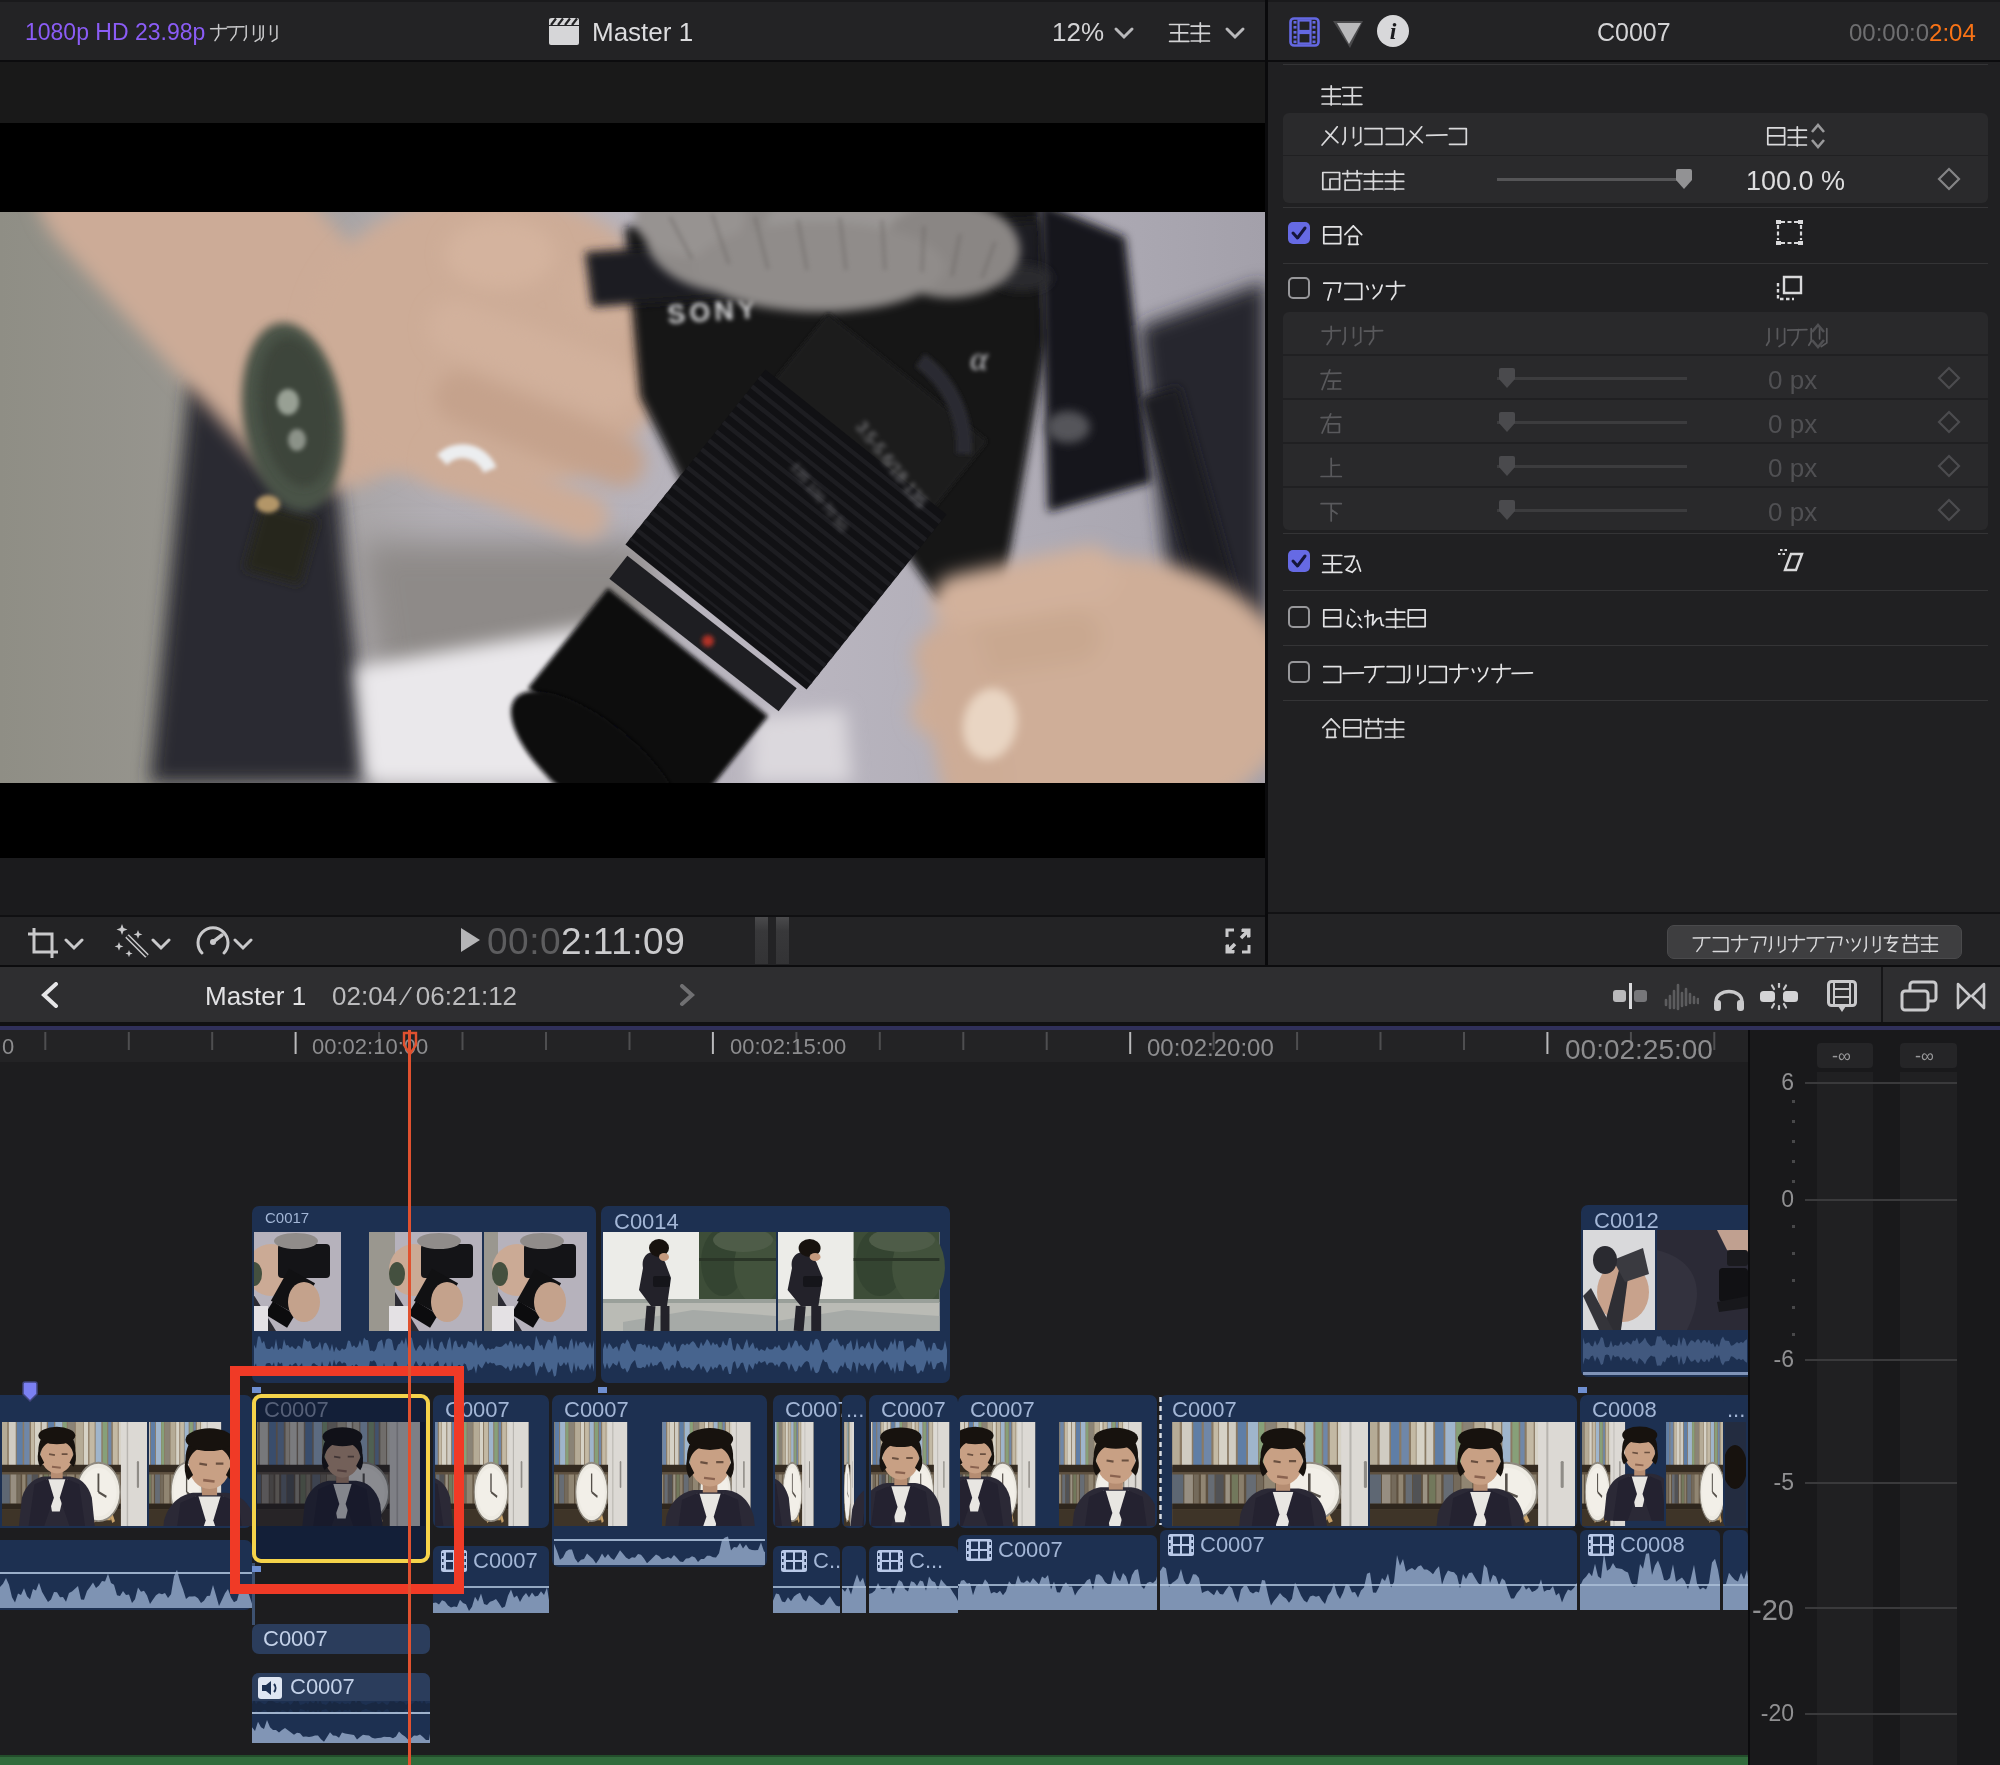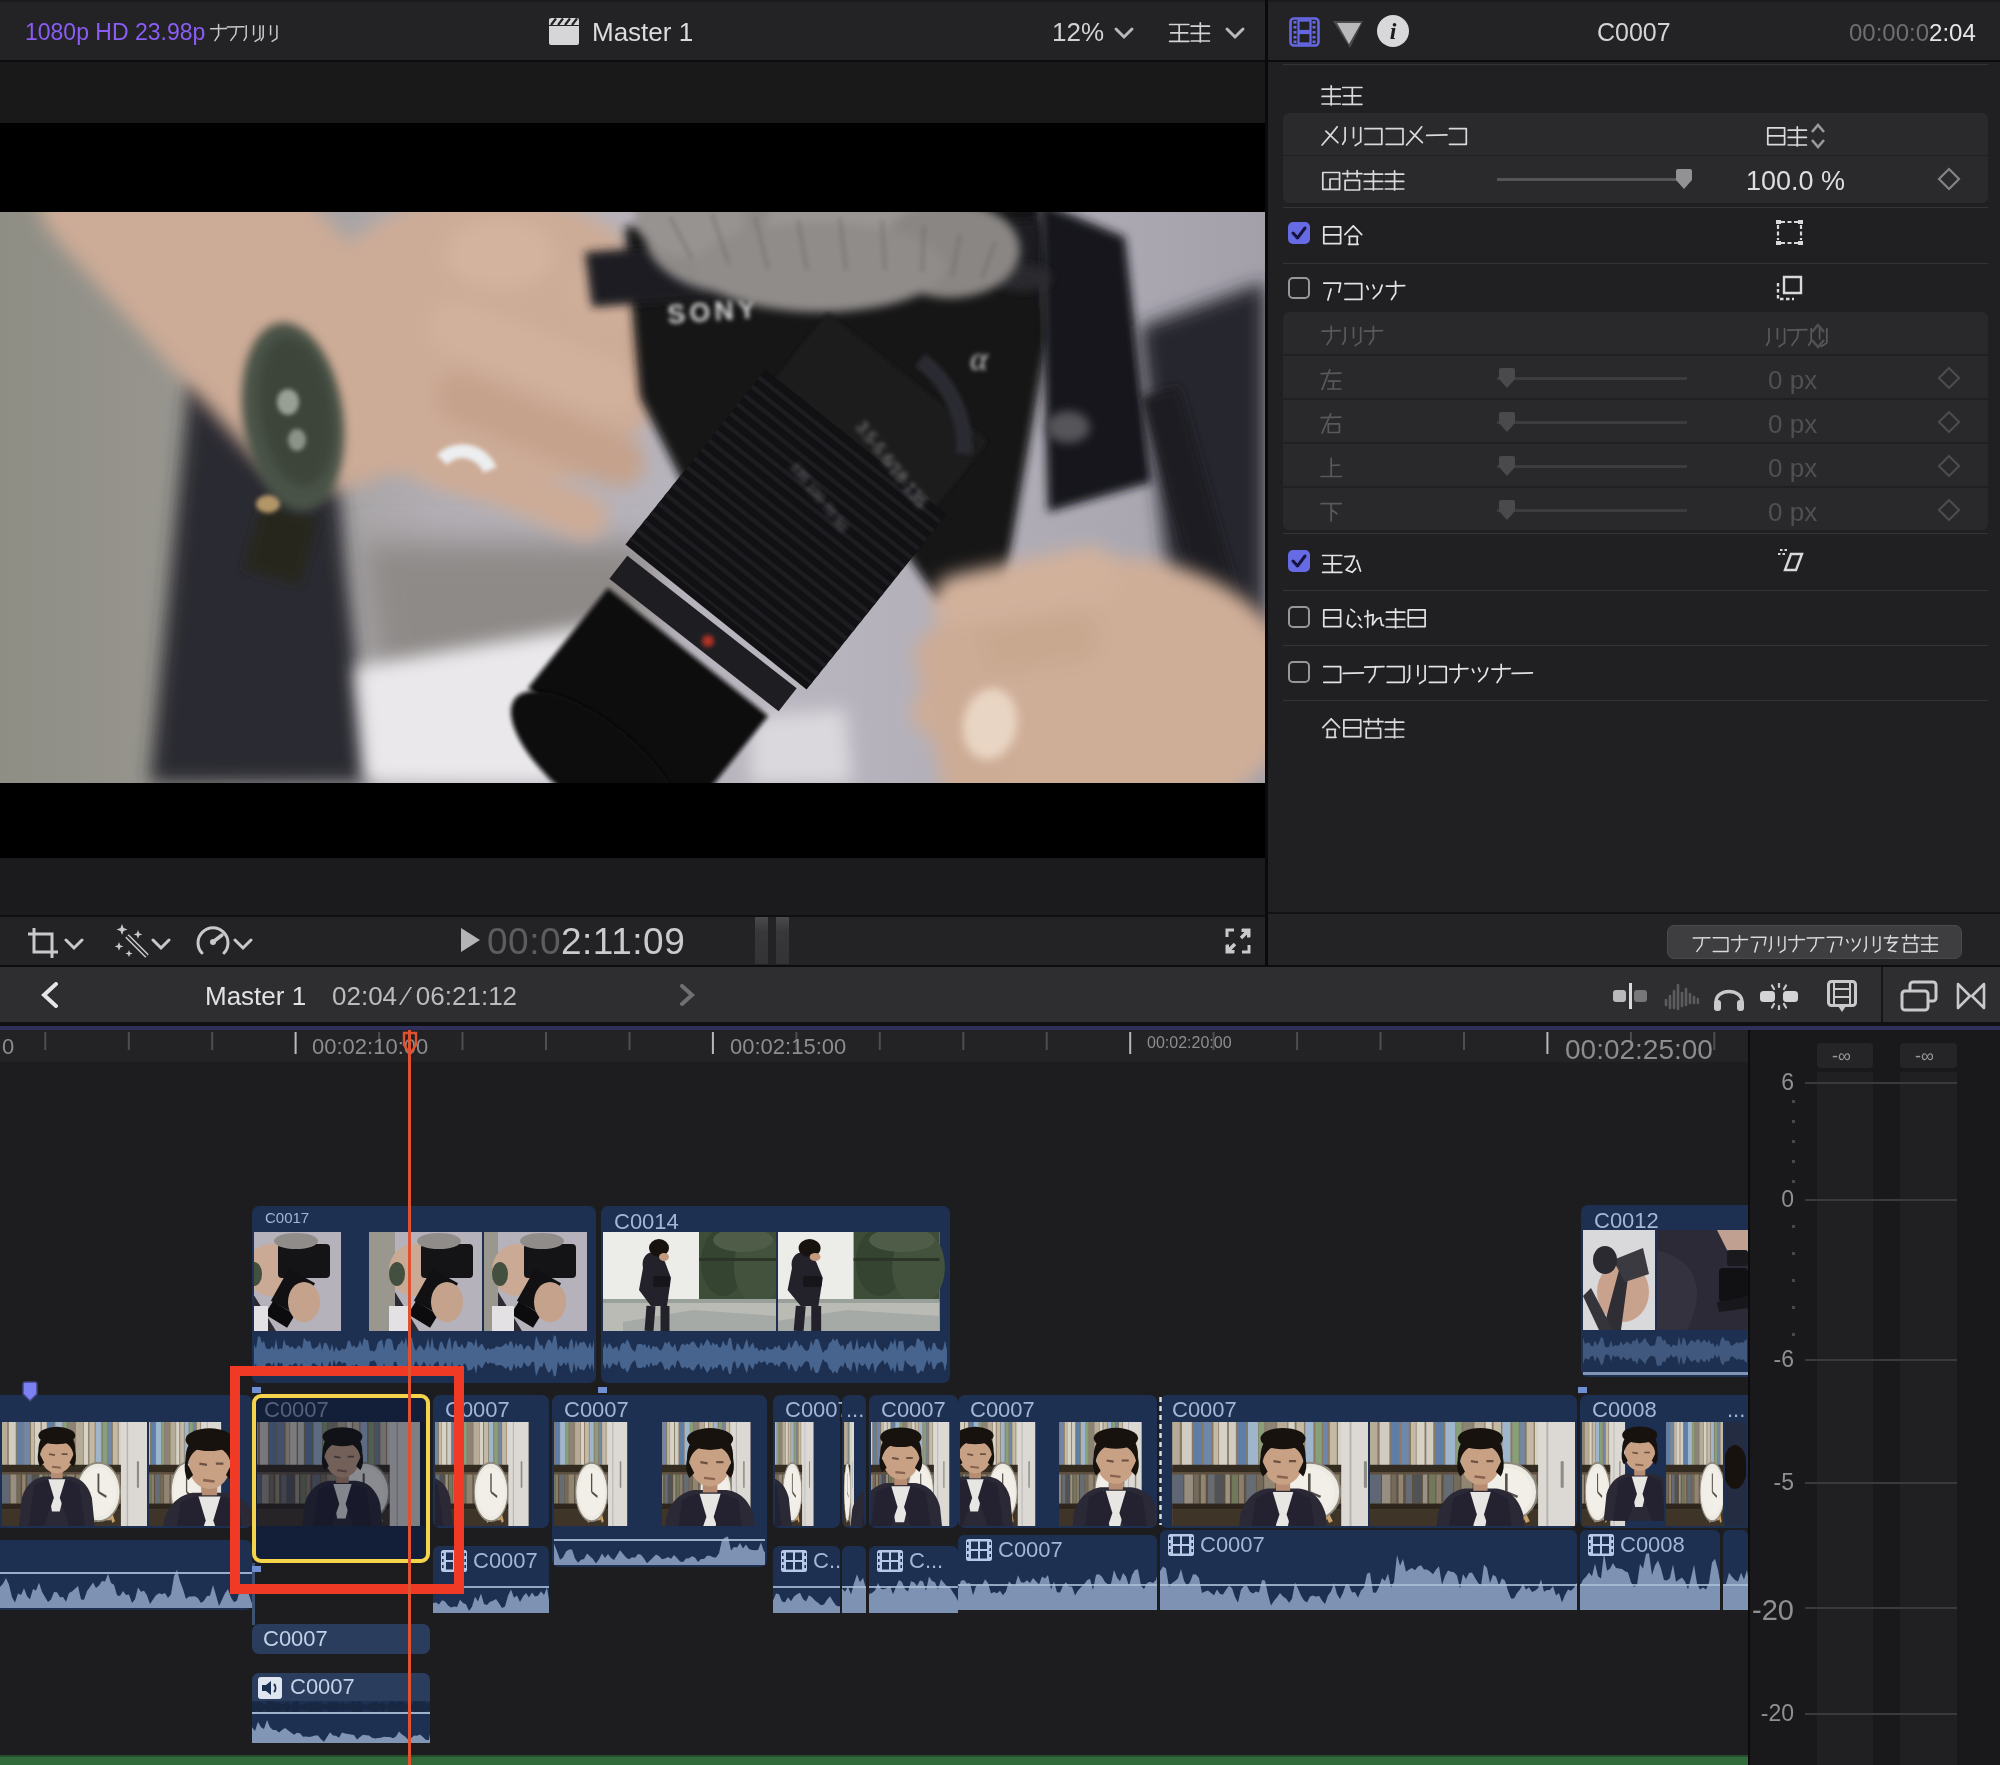--- a/index.html
+++ b/index.html
@@ -151,21 +151,21 @@
 </svg>
     <svg class="abs" style="left:1330px;top:18px" width="36" height="33" viewBox="0 0 36 33">
 <path d="M3,3 L33,3 L20,30 Z" fill="#4a4a4c"></path>
       <path d="M7,5 L31,5 L19,26 Z" fill="#b9b9bb"></path>
 </svg>
     <svg class="abs" style="left:1376px;top:14px" width="34" height="34" viewBox="0 0 34 34">
 <circle cx="17" cy="17" r="16" fill="#d8d8da"></circle>
 <text x="17" y="25" font-size="24" font-style="italic" font-weight="bold" font-family="Liberation Serif,serif" fill="#1c1c1e" text-anchor="middle">i</text>
 </svg>
     <div class="txt" style="left:1597px;top:18px;font-size:25px;color:#d4d4d6">C0007</div>
-    <div class="txt" style="left:1849px;top:19px;font-size:24px;color:#6e6e70">00:00:0<span style="color:#e5e5e5">2:04</span></div>
+    <div class="txt" style="left:1849px;top:19px;font-size:24px;color:#6e6e70">00:00:0<span style="color:#f97316">2:04</span></div>
     <div class="abs" style="left:0;top:62px;width:1265px;height:853px;background:#000"></div>
     <div class="abs" style="left:0;top:62px;width:1265px;height:61px;background:#191919"></div>
     <div class="abs" style="left:0;top:858px;width:1265px;height:57px;background:#1b1b1d"></div>
     <svg class="abs" style="left:0;top:212px" width="1265" height="571" viewBox="0 0 1265 571">
 <defs>
 <linearGradient id="pbg" x1="0" y1="0" x2="1" y2="0">
  <stop offset="0" stop-color="#8f8e85"></stop>
           <stop offset="0.16" stop-color="#989690"></stop>
  <stop offset="0.35" stop-color="#b2aeb4"></stop>
           <stop offset="0.62" stop-color="#bab6c0"></stop>
@@ -511,21 +511,21 @@
       <line x1="1213.6" y1="2" x2="1213.6" y2="20" stroke="#4e4e50" stroke-width="2"></line>
       <line x1="1297.1" y1="2" x2="1297.1" y2="20" stroke="#4e4e50" stroke-width="2"></line>
       <line x1="1380.5" y1="2" x2="1380.5" y2="20" stroke="#4e4e50" stroke-width="2"></line>
       <line x1="1464.0" y1="2" x2="1464.0" y2="20" stroke="#4e4e50" stroke-width="2"></line>
       <line x1="1547.4" y1="2" x2="1547.4" y2="24" stroke="#b9b9bb" stroke-width="2"></line>
       <line x1="1630.9" y1="2" x2="1630.9" y2="20" stroke="#4e4e50" stroke-width="2"></line>
       <line x1="1714.3" y1="2" x2="1714.3" y2="20" stroke="#4e4e50" stroke-width="2"></line>
     </svg>
     <div class="txt" style="left:312px;top:1034px;font-size:22px;color:#8d8d8f">00:02:10:00</div>
     <div class="txt" style="left:730px;top:1034px;font-size:22px;color:#8d8d8f">00:02:15:00</div>
-    <div class="txt" style="left:1147px;top:1034px;font-size:16px;color:#8d8d8f">00:02:20:00</div>
+    <div class="txt" style="left:1147px;top:1034px;font-size:24px;color:#8d8d8f">00:02:20:00</div>
     <div class="txt" style="left:1565px;top:1034px;font-size:28px;color:#8d8d8f">00:02:25:00</div>
     <div class="txt" style="left:2px;top:1034px;font-size:22px;color:#8d8d8f">0</div>
     <div class="abs" style="left:252px;top:1206px;width:344px;height:177px;background:#1d3051;border-radius:7px"></div>
     <div class="txt" style="left:265px;top:1209px;font-size:15px;color:#a3b6d6">C0017</div>
     <svg class="abs" style="left:254px;top:1232px" width="113" height="99" preserveAspectRatio="none">
       <g transform="translate(-28,0)">
         <use href="#camth"></use>
       </g>
     </svg>
     <svg class="abs" style="left:369px;top:1232px" width="113" height="99" preserveAspectRatio="none">

